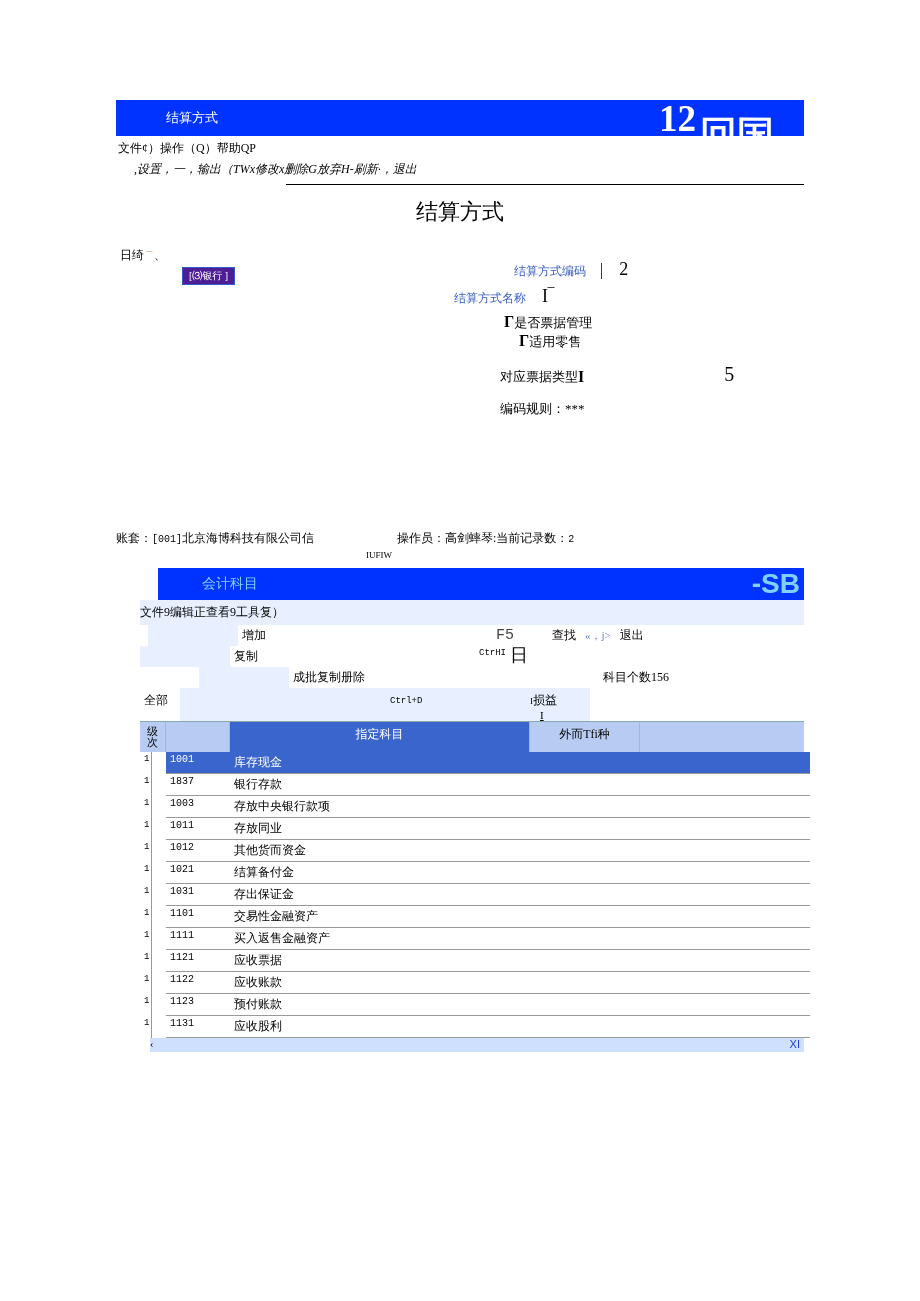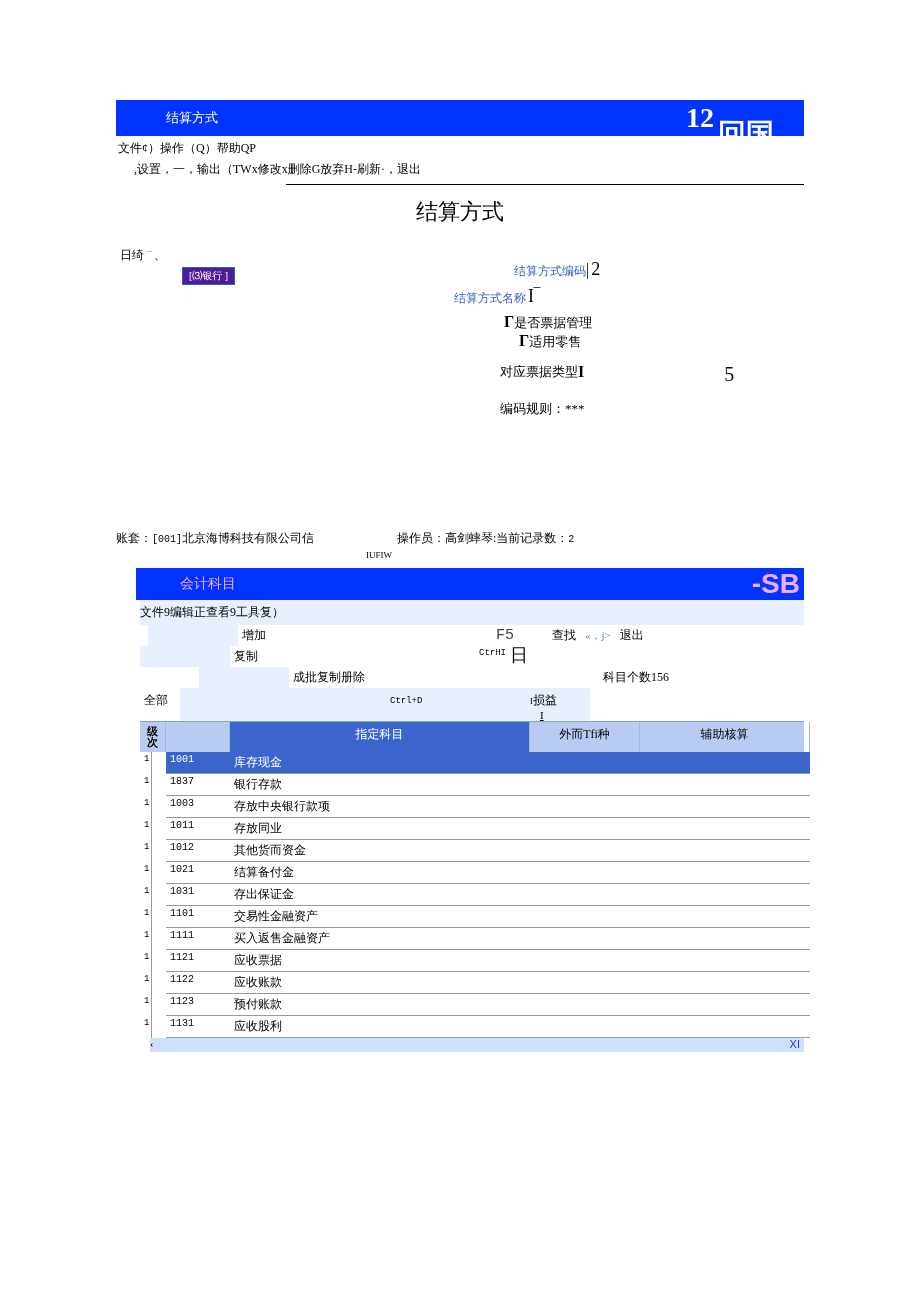--- a/index.html
+++ b/index.html
@@ -1,55 +1,55 @@
 <!DOCTYPE html>
 <html><head>
 <meta charset="utf-8">
 <style>
   * { box-sizing: border-box; margin: 0; padding: 0; }
   body { font-family: "SimSun", "宋体", serif; font-size: 12px; background: #fff; width: 920px; color: #000; }
   
   
   .win1-titlebar { background: #0033ff; color: #fff; height: 36px; display: flex; align-items: center; padding: 0 30px; margin-top: 100px; }
   .win1-titlebar .title { font-size: 13px; margin-left: 20px; }
-  .win1-titlebar .right { margin-left: auto; font-size: 28px; font-weight: bold; line-height: 1; display: flex; align-items: center; }
+  .win1-titlebar .right { margin-left: auto; font-size: 37px; font-weight: bold; line-height: 1; display: flex; align-items: center; }
   .win1-titlebar .sq { margin-left: 4px; margin-top: 32px; }
   
   .win1-menu { padding: 4px 0 2px 2px; font-size: 12px; }
-  .win1-toolbar { padding: 2px 0 6px 18px; font-size: 12px; }
+  .win1-toolbar { padding: 2px 0 6px 18px; font-size: 12px; font-style: italic; }
   .win1-hr { border-top: 1px solid #000; margin-left: 170px; }
   
   .win1-body { padding: 8px 0 0 0; }
   .win1-heading { text-align: center; font-size: 22px; font-family: "SimHei","黑体",sans-serif; margin-top: 4px; }
   .tree-area { position: relative; height: 50px; }
   .tree-root { position: absolute; left: 4px; top: 20px; font-size: 12px; }
   .tree-root .sq2 { color:#b85; font-family:'Segoe UI Symbol',sans-serif; font-size:10px; }
   .tree-node { position: absolute; left: 66px; top: 40px; background: #4c1d95; color: #fff; font-size: 10px; padding: 1px 6px; border:1px solid #2e5cc9; }
   
   .form-area { margin-left: 260px; margin-top: -24px; }
-  .form-row { margin: 6px 0; display: flex; align-items: baseline; }
+  .form-row { margin: 6px 0; display: flex; align-items: baseline; gap: 14px; }
   .form-row .lbl { color: #3a5fbf; font-size: 12px; text-align: right; }
   .form-row .val { font-size: 18px; font-family: "Times New Roman",serif; margin-left: 2px; }
   .form-row.r1 .lbl { width: 210px; }
   .form-row.r2 .lbl { width: 150px; }
   .cb-row { margin-left: 128px; margin-top: 0; font-size: 13px; }
   .cb-row .gamma { font-family: "Times New Roman",serif; font-size: 16px; font-weight:bold; }
-  .type-row { margin-left: 124px; margin-top: 12px; font-size: 13px; display:flex; align-items:flex-start; }
+  .type-row { margin-left: 124px; margin-top: 12px; font-size: 13px; display:flex; align-items:flex-end; }
   .type-row .v5 { font-size: 20px; font-family:"Times New Roman",serif; margin-left: 140px; }
   .rule-row { margin-left: 124px; margin-top: 14px; font-size: 13px; }
   
   
   .win2 { margin-top: 110px; }
   .status-line { font-size: 12px; padding: 2px 0 6px 0; }
   .status-line .cid { font-family: "Courier New",monospace; font-size:10px; }
   .status-line .s2 { margin-left: 80px; }
   .status-line .s3 { font-family:"Courier New",monospace; font-size:10px; }
   .status-line .s4 { margin-left: 250px; font-size: 9px; }
   
-  .win2-titlebar { background: #0033ff; color: #f0abfc; height: 32px; display:flex; align-items:center; padding:0 4px 0 44px; margin-left: 20px; }
+  .win2-titlebar { background: #0033ff; color: #7dd3fc; height: 32px; display:flex; align-items:center; padding:0 4px 0 44px; margin-left: 42px; }
   .win2-titlebar .title2 { font-size: 14px; }
   .win2-titlebar .r2sb { margin-left:auto; font-size:28px; font-family:Arial,sans-serif; font-weight:bold; line-height:1; }
   
   .win2-menu { background: #e8f0ff; margin-left:24px; padding:4px 0; font-size:12px; }
   
   .win2-tbar { margin-left:24px; display:grid; grid-template-columns: 90px 160px 120px 30px 300px; padding-left: 8px; }
   .win2-tbar .col { padding:2px 4px; font-size:12px; }
   .win2-tbar .c1 { background:#e8f0ff; }
   .win2-tbar .sc { font-family:"Courier New",monospace; font-size:15px; color:#444; }
   .win2-tbar .nav { color:#6080c0; font-size:11px; margin:0 6px; }
@@ -67,21 +67,21 @@
   
   .tab-row { margin-left:24px; display:flex; font-size:12px; }
   .tab-row .filter { width:40px; padding:4px 4px; background:#fff; }
   .tab-row .sp { width:210px; background:#e8f0ff; }
   .tab-row .sc2 { width:140px; font-family:"Courier New",monospace; font-size:9px; padding-top:8px; background:#e8f0ff; }
   .tab-row .tb { width: 60px; padding-top:4px; background:#e8f0ff; }
   .tab-row .uI { font-family:"Times New Roman",serif; text-decoration:underline; font-size:11px; display:block; margin-left:10px; }
   
   .thead { margin-left:24px; display:grid; grid-template-columns: 26px 64px 300px 110px 170px; background:#b8ccf3; font-size:12px; border-top:1px solid #8aa; }
   .thead > div { padding:4px; border-right:1px solid #9bd; text-align:center; }
-  .thead .h1 { line-height:1; font-size:11px;font-weight:bold; }
+  .thead .h1 { line-height:1; font-size:11px; }
   .thead .h2 { background:#3a65cc; color:#fff; text-align:center; }
   
   .trow { margin-left:24px; display:grid; grid-template-columns: 12px 14px 64px 300px 110px 170px; font-size:12px; }
   .trow > div { border-bottom:1px solid #999; padding:2px 4px; }
   .trow .lv { font-family:"Courier New",monospace; font-size:9px; border-right:1px solid #999; border-bottom:none; }
   .trow .sp2 { border-bottom:none; }
   .trow .code { font-family:"Courier New",monospace; font-size:10px; }
   .trow.sel > div { background:#3a65cc; color:#fff; }
   .trow.sel .lv, .trow.sel .sp2 { background:#fff; color:#000; }
   
@@ -178,21 +178,20 @@
       <span class="uI">I</span>
     </div>
     <div></div>
   </div>
 
   <div class="thead">
     <div class="h1">级次</div>
     <div></div>
     <div class="h2">指定科目</div>
     <div><span>外而Tfi种</span></div>
-    <div>辅助核算</div>
   </div>
 
   <div id="rows-container">
       <div class="trow sel">
         <div class="lv">1</div>
         <div class="sp2"></div>
         <div class="code">1001</div>
         <div>库存现金</div>
         <div></div>
         <div></div>

